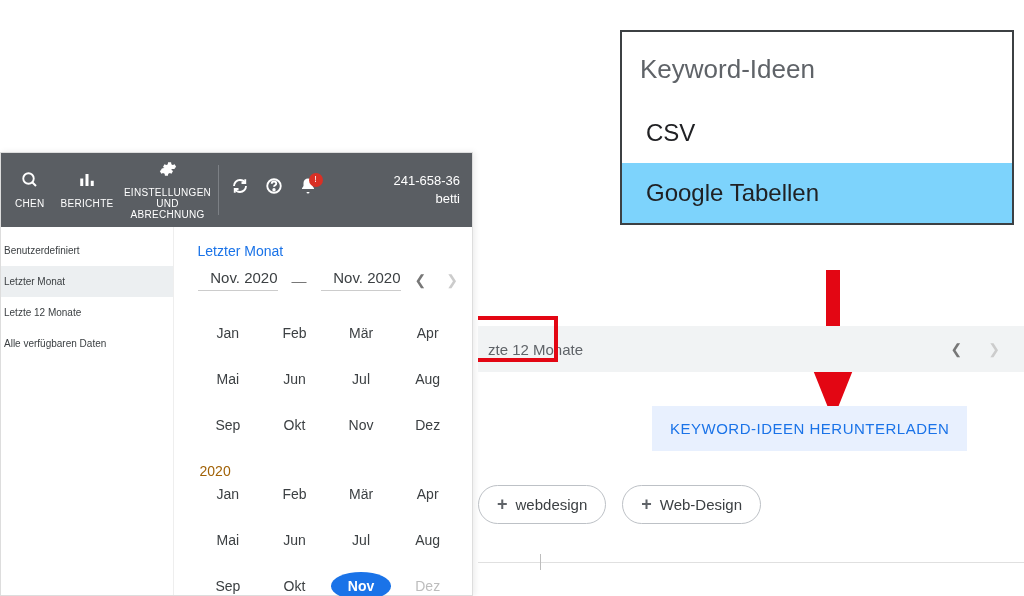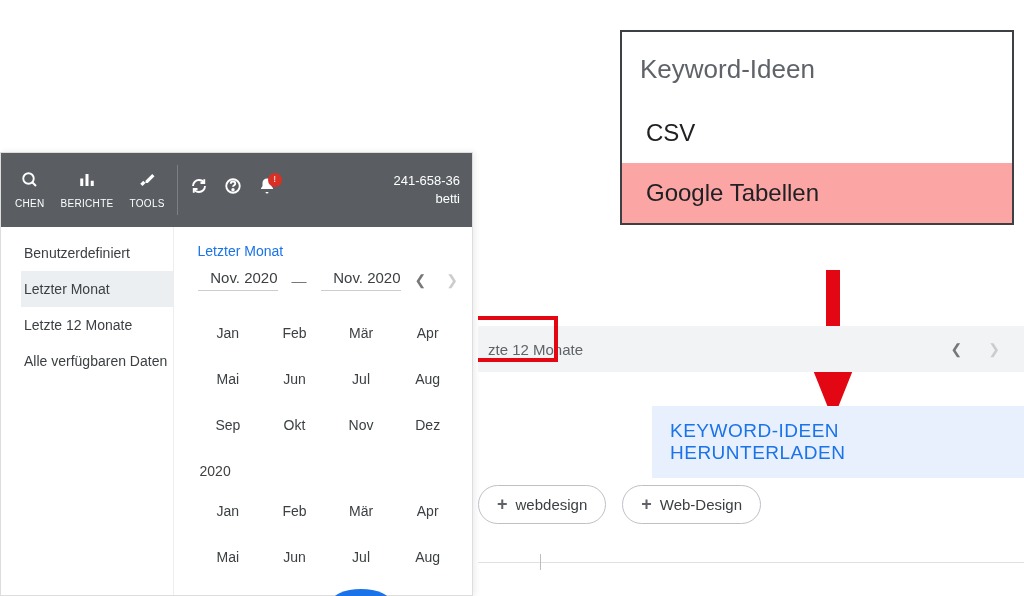--- a/index.html
+++ b/index.html
@@ -44,48 +44,48 @@
     position: absolute; top: -4px; right: -6px;
     width: 14px; height: 14px; border-radius: 50%;
     background: #d93025; color:#fff; font-size:9px;
     display:flex; align-items:center; justify-content:center;
   }
   .acct { margin-left: auto; text-align: right; padding-right: 6px; font-size: 13px; line-height:1.4; }
 
   .panel-body { display: flex; height: calc(100% - 74px); }
   .preset-list { width: 180px; border-right:1px solid #eee; padding-top: 8px; }
   .preset-list .pitem {
-    padding: 10px 3px; font-size: 14px; color:#3c4043; cursor:pointer;margin-left:20px;
+    padding: 10px 3px; font-size: 10px; color:#3c4043; cursor:pointer;
   }
   .preset-list .pitem.selected { background:#eceff1; }
 
   .calendar { flex:1; padding: 16px 14px 0 24px; }
   .cal-title { color:#1a73e8; font-size:14px; margin-bottom:10px; }
   .cal-range { display:flex; align-items:center; gap:14px; font-size:15px; color:#3c4043; margin-bottom:28px; }
   .cal-range .rng { border-bottom:1px solid #ccc; padding-bottom:4px; min-width:80px;text-align:right; }
   .cal-range .dash { color:#777; }
   .cal-nav { margin-left:auto; display:flex; gap:20px; }
   .chev { color:#777; cursor:pointer; font-size:14px; }
   .chev.dis { color:#ccc; }
 
   .mgrid { display:grid; grid-template-columns: repeat(4, 1fr); column-gap:6px; row-gap:18px; font-size:14px; color:#3c4043; }
   .mgrid .m { text-align:center; cursor:pointer; padding:6px 0; border-radius:50%; }
   .mgrid .m.sel { background:#1a73e8; color:#fff; font-weight:bold; }
   .mgrid .m.off { color:#bdbdbd; }
-  .year-label { font-size:14px; color:#404040; margin:24px 0 18px 2px; }
+  .year-label { font-size:14px; color:#a16207; margin:24px 0 1px 2px; }
 
   
   .popup {
     position:absolute; left:620px; top:30px;
     width:394px; border:2px solid #3c4043; background:#fff;
     padding: 12px 0 0 0;
   }
   .popup .ph { font-size:26px; color:#5f6368; padding:10px 24px 18px 18px; }
   .popup .opt { font-size:24px; color:#202124; padding:16px 24px; cursor:pointer; }
-  .popup .opt.sel { background:#fca5a5; }
+  .popup .opt.sel { background:#7dd3fc; }
 
   .arrow {
     position:absolute; left:813px; top:270px;
   }
 
   .range-bar {
     position:absolute; left:478px; top:326px; width:546px; height:46px;
     background:#f1f3f4; display:flex; align-items:center;
     font-size:15px; color:#3c4043; padding-left:10px;gap:31px;
   }
@@ -95,21 +95,21 @@
   .red-frame {
     position:absolute; left:478px; top:316px;
     width:80px; height:46px;
     border-top:4px solid #e30613;
     border-right:4px solid #e30613;
     border-bottom:4px solid #e30613;
   }
 
   .dl-btn {
     position:absolute; left:652px; top:406px;
-    background:#e8f0fe; color:#1a73e8; font-size:19px; font-weight:500;
+    background:#e8f0fe; color:#1a73e8; font-size:15px; font-weight:500;
     letter-spacing:.5px; padding:14px 18px; cursor:pointer;
   }
 
   .chip-row {
     position:absolute; left:478px; top:485px; display:flex; gap:16px;
   }
   .chip {
     border:1px solid #bdc1c6; border-radius:22px;
     padding:8px 18px; font-size:15px; color:#3c4043;
     display:flex; align-items:center; gap:8px; cursor:pointer;
@@ -143,27 +143,27 @@
     <div class="titem">
       <span class="ticon">
         <svg width="18" height="18" viewBox="0 0 24 24" fill="#fff">
             <rect x="3" y="10" width="4" height="10"></rect>
             <rect x="10" y="4" width="4" height="16"></rect>
             <rect x="17" y="13" width="4" height="7"></rect>
           </svg>
       </span>
       <span class="tlabel">BERICHTE</span>
     </div>
-    <div class="titem">
+    <div class="titem" style="max-width:92px">
       <span class="ticon">
         <svg width="18" height="18" viewBox="0 0 24 24" fill="#fff">
-            <path d="M22 7l-3-3-9 9v3h3l9-9zM3 17l3 3 4-4-3-3-4 4z"></path>
-          </svg>
-      </span>
-      <span class="tlabel">TOOLS</span>
+            <path d="M12 8a4 4 0 100 8 4 4 0 000-8zm9 4a7 7 0 00-.1-1.2l2-1.6-2-3.4-2.4 1a7 7 0 00-2-1.2l-.4-2.6h-4l-.4 2.6a7 7 0 00-2 1.2l-2.4-1-2 3.4 2 1.6A7 7 0 003 12c0 .4 0 .8.1 1.2l-2 1.6 2 3.4 2.4-1a7 7 0 002 1.2l.4 2.6h4l.4-2.6a7 7 0 002-1.2l2.4 1 2-3.4-2-1.6c.1-.4.1-.8.1-1.2z"></path>
+          </svg>
+      </span>
+      <span class="tlabel">EINSTELLUNGEN UND ABRECHNUNG</span>
     </div>
     <div class="divider"></div>
     <div class="titem">
       <span class="ticon">
         <svg width="18" height="18" viewBox="0 0 24 24" fill="none" stroke="#fff" stroke-width="2.5">
             <path d="M4 12a8 8 0 018-8 8 8 0 017 4M20 12a8 8 0 01-8 8 8 8 0 01-7-4"></path>
             <polyline points="19 3 19 8 14 8"></polyline>
             <polyline points="5 21 5 16 10 16"></polyline>
           </svg>
       </span>

